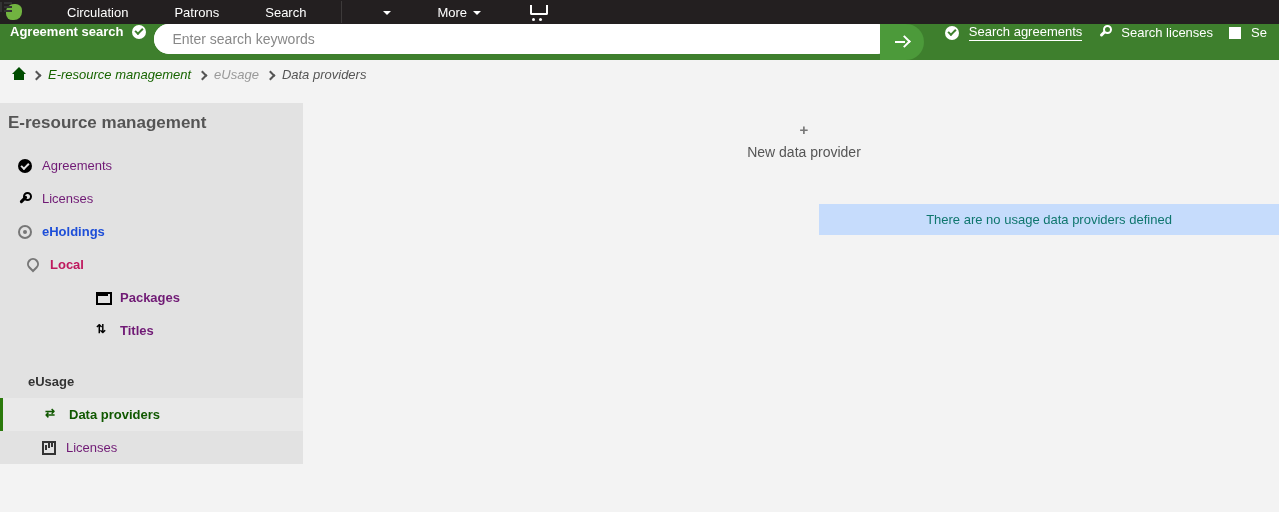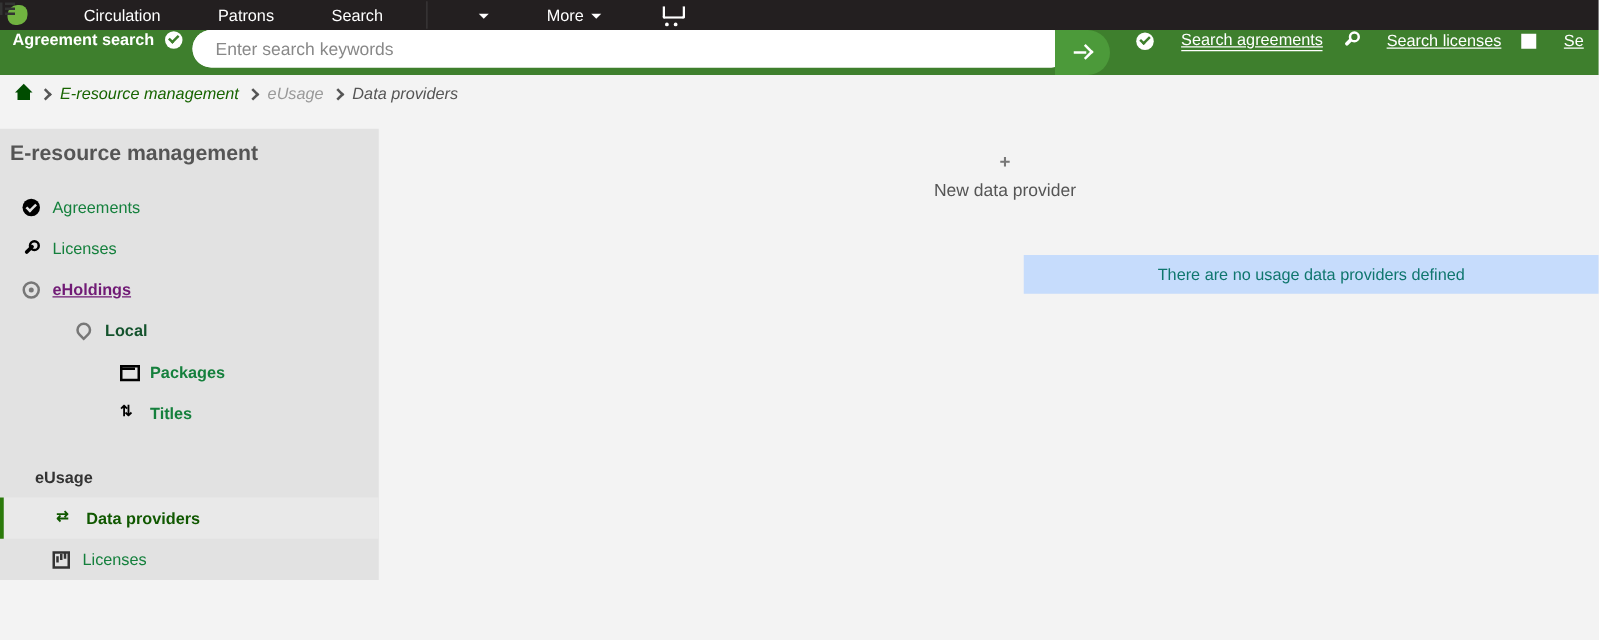--- a/index.html
+++ b/index.html
@@ -22,21 +22,21 @@
 .check-circ::before { content: ""; position: absolute; left: 3px; top: 3px; width: 6px; height: 3px; border: 2px solid #3e7f2d; border-top: none; border-right: none; transform: rotate(-45deg); }
 .label-wrap { display: flex; align-items: center; padding-right: 14px; position: relative; z-index: 2; }
 .search-input-wrap { flex: 1; background: #fff; height: 30px; border-radius: 16px; margin-left: -6px; position: relative; z-index: 1; }
 .search-input-wrap input { border: none; outline: none; width: 100%; height: 30px; padding: 0 18px; font-size: 14px; color: #555; border-radius: 16px; }
 .search-input-wrap input::placeholder { color: #888; }
 .go-btn { width: 44px; height: 36px; background: #4c9a3a; display: flex; align-items: center; justify-content: center; margin-left: -12px; border-radius: 0 18px 18px 0; position: relative; z-index: 2; }
 .arrow-icon { width: 14px; height: 12px; position: relative; }
 .arrow-icon::before { content: ""; position: absolute; top: 5px; left: 0; width: 10px; height: 2px; background: #fff; }
 .arrow-icon::after { content: ""; position: absolute; right: 0; top: 1px; width: 7px; height: 7px; border-top: 2px solid #fff; border-right: 2px solid #fff; transform: rotate(45deg); }
 .right-links { display: flex; align-items: center; gap: 16px; padding: 0 12px; color: #fff; white-space: nowrap; }
-.right-links .link { display: flex; align-items: center; gap: 22px; font-size: 13px; cursor: pointer; text-decoration: underline; }
+.right-links .link { display: flex; align-items: center; gap: 10px; font-size: 13px; cursor: pointer; }
 .right-links .link.active span.lbl { border-bottom: 1px solid #fff; padding-bottom: 1px; }
 .wrench-icon { width: 13px; height: 13px; position: relative; }
 .wrench-icon::before { content: ""; position: absolute; width: 10px; height: 3px; background: #fff; transform: rotate(-45deg); top: 5px; left: 1px; border-radius: 2px; }
 .wrench-icon::after { content: ""; position: absolute; width: 5px; height: 5px; border: 2px solid #fff; border-radius: 50%; right: -1px; top: -1px; background: #3e7f2d; }
 .box-icon { width: 12px; height: 12px; background: #fff; position: relative; }
 
 
 .breadcrumb { padding: 7px 13px; display: flex; align-items: center; gap: 8px; font-size: 13px; color: #666; background: #f3f3f3; }
 .home-icon { width: 12px; height: 11px; position: relative; }
 .home-icon::before { content: ""; position: absolute; bottom: 0; left: 1px; width: 10px; height: 7px; background: #004c00; }
@@ -45,22 +45,22 @@
 .breadcrumb .bc-link { color: #176400; font-style: italic; }
 .breadcrumb .bc-mute { color: #999; font-style: italic; }
 .breadcrumb .bc-last { color: #555; font-style: italic; }
 
 
 .layout { display: flex; margin-top: 14px; }
 
 
 .sidebar { width: 303px; background: #e2e2e2; padding-top: 2px; }
 .sidebar h2 { font-size: 17px; color: #555; padding: 8px 10px 16px 8px; font-weight: bold; }
-.side-item { display: flex; align-items: center; gap: 10px; padding: 9px 18px; color: #15803d; font-size: 13px; cursor: pointer; }
-.side-item.lvl2 { padding-left: 60px; color: #14532d; font-weight: bold; }
+.side-item { display: flex; align-items: center; gap: 10px; padding: 9px 18px; color: #701a75; font-size: 13px; cursor: pointer; }
+.side-item.lvl2 { padding-left: 26px; color: #be185d; font-weight: bold; }
 .side-item.lvl3 { padding-left: 96px; font-weight: bold; }
 .side-section { padding: 9px 18px; display: flex; align-items: center; gap: 10px; font-weight: bold; color: #333; font-size: 13px; }
 .side-item.active { border-left: 3px solid #2b7a0b; background: #e9e9e9; color: #105800; font-weight: bold; }
 .side-item .ico { width: 14px; height: 14px; position: relative; flex-shrink: 0; }
 
 .ico-check::before { content: ""; position: absolute; width: 14px; height: 14px; background: #000; border-radius: 50%; }
 .ico-check::after { content: ""; position: absolute; left: 3px; top: 4px; width: 6px; height: 3px; border: 2px solid #e2e2e2; border-top: none; border-right: none; transform: rotate(-45deg); }
 .ico-wrench::before { content: ""; position: absolute; width: 9px; height: 3px; background: #000; transform: rotate(-45deg); top: 6px; left: 1px; border-radius: 2px; }
 .ico-wrench::after { content: ""; position: absolute; width: 5px; height: 5px; border: 2px solid #000; border-radius: 50%; right: 0; top: 0; }
 .ico-target::before { content: ""; position: absolute; width: 10px; height: 10px; border: 2px solid #777; border-radius: 50%; }
@@ -140,21 +140,21 @@
     <div class="side-item">
       <span class="ico ico-check"></span>
       <span>Agreements</span>
     </div>
 
     <div class="side-item">
       <span class="ico ico-wrench"></span>
       <span>Licenses</span>
     </div>
 
-    <div class="side-item" style="color:#701a75;font-weight:bold;text-decoration:underline;">
+    <div class="side-item" style="color:#1d4ed8;font-weight:bold;">
       <span class="ico ico-target"></span>
       <span>eHoldings</span>
     </div>
 
     <div class="side-item lvl2">
       <span class="ico ico-pin"></span>
       <span>Local</span>
     </div>
 
     <div class="side-item lvl3">

